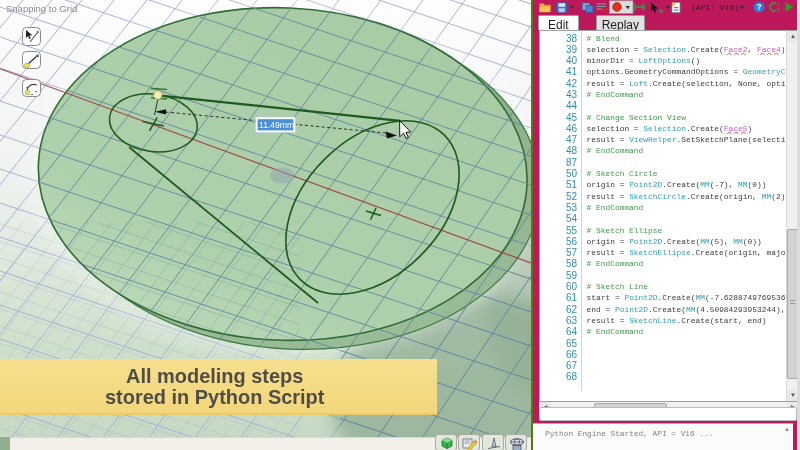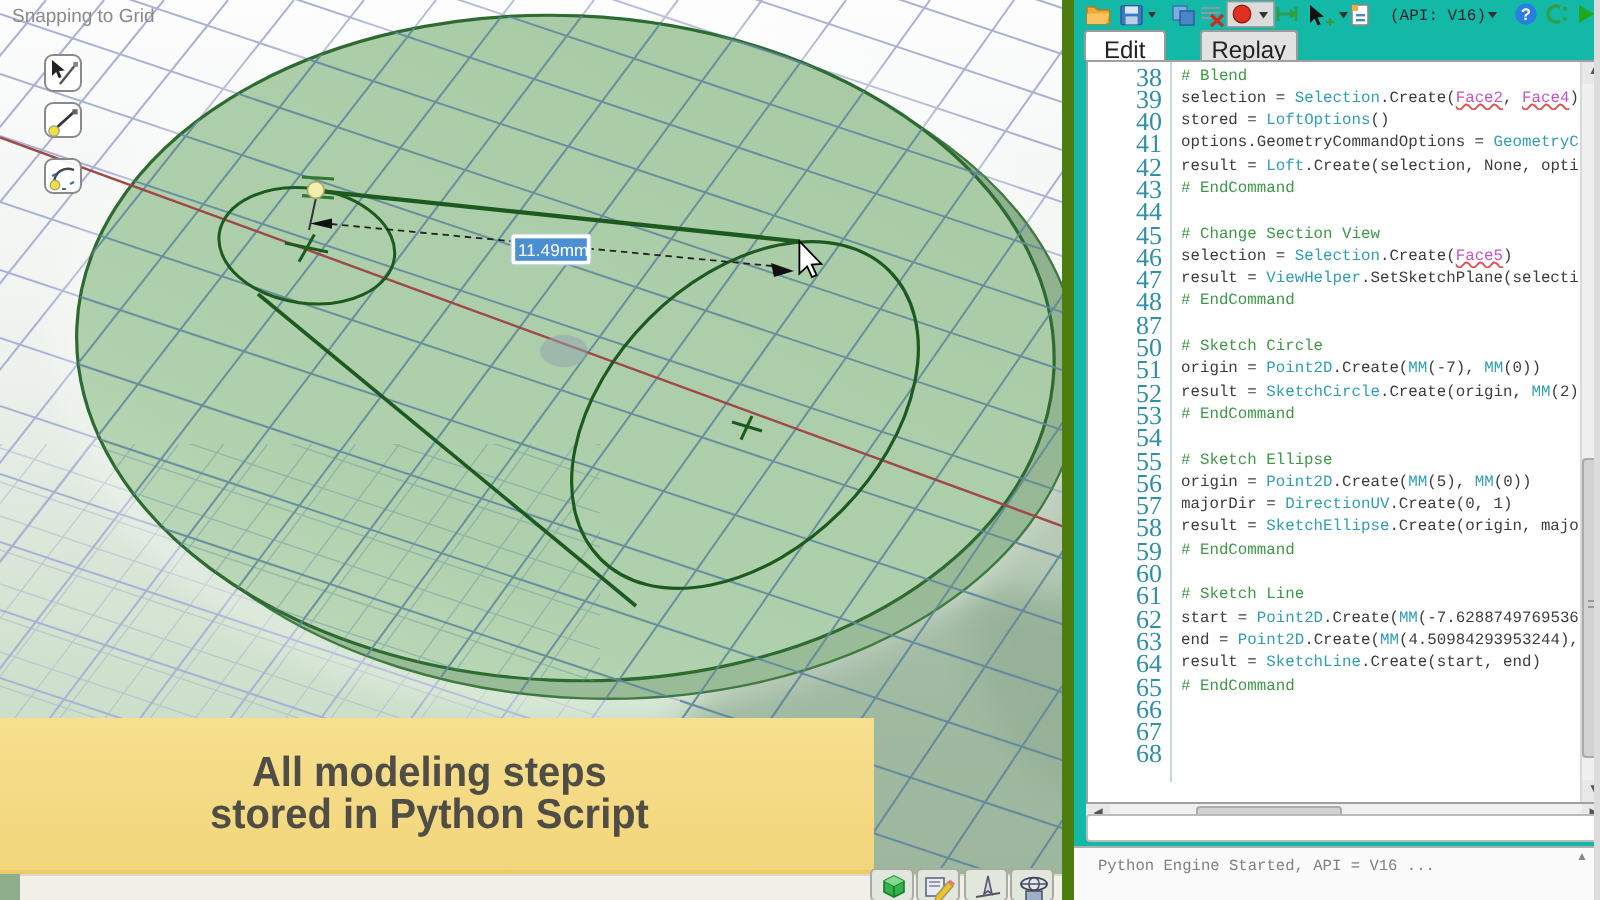--- a/index.html
+++ b/index.html
@@ -1,29 +1,29 @@
 <!DOCTYPE html>
 <html><head><meta charset="utf-8"><style>
 * {margin:0;padding:0;box-sizing:border-box}
 body {width:800px;height:450px;overflow:hidden;font-family:"Liberation Sans",sans-serif;background:#f0f0f0;position:relative}
 #canvas {position:absolute;left:0;top:0;width:531px;height:450px;overflow:hidden}
 #snap {position:absolute;left:6px;top:3px;font-size:9.5px;color:#8a8a8a}
 .toolbtn {position:absolute;left:22px;width:18.5px;height:18.5px;background:rgba(255,255,255,0.92);border:1.2px solid #8a8a8a;border-radius:4.5px}
-#banner {position:absolute;left:0;top:359px;width:437px;height:78px;background:linear-gradient(#f6df8e,#f3d67c);border-bottom:2px solid #ecca67;display:flex;align-items:center;justify-content:center}
+#banner {position:absolute;left:0;top:359px;width:437px;height:56px;background:linear-gradient(#f6df8e,#f3d67c);border-bottom:2px solid #ecca67;display:flex;align-items:center;justify-content:center}
 #banner div {font-size:21px;line-height:21px;font-weight:bold;color:#4f4d46;text-align:center;padding-right:8px;transform:scaleX(0.95)}
 #taskbar {position:absolute;left:10px;top:437px;width:521px;height:13px;background:#f1efe7;border-top:1px solid #dbd8ca}
 #greensq {position:absolute;left:0;top:437px;width:10px;height:13px;background:#8fae8c}
 .mini {position:absolute;top:433.6px;width:22px;height:17px;background:#e2e7dd;border:1px solid #a8aca2;border-radius:3px;padding:1px 0 0 1px}
-#panel {position:absolute;left:531px;top:0;width:269px;height:450px;background:#14b8a6;border-left:6px solid #4d7c0f}
+#panel {position:absolute;left:531px;top:0;width:269px;height:450px;background:#be185d;border-left:2px solid #4d7c0f}
 #tabs {position:absolute;left:5px;top:15px;height:15px}
 .tab {display:inline-block;height:15px;font-size:12px;padding:2px 5px 0 5px;border:1px solid #9a9a9a;border-bottom:none;border-radius:2px 2px 0 0;color:#222}
 #tabE {background:#fff;position:relative;z-index:2;padding:2px 9px 0 9px}
 #tabR {background:#e2e2e2;margin-left:17px}
 #codebox {position:absolute;left:6px;top:30px;width:260px;height:372px;background:#fff;border:1px solid #a0a0a0;overflow:hidden}
-#nums {position:absolute;left:0;top:1.5px;width:37px;text-align:right;font-family:Liberation Serif, serif;font-size:13px;line-height:11.3px;color:#2e8fa8}
+#nums {position:absolute;left:0;top:1.5px;width:37px;text-align:right;font-family:Liberation Sans, sans-serif;font-size:10px;line-height:11.3px;color:#2e8fa8}
 .ln {height:11.3px}
 #numsep {position:absolute;left:41px;top:0;width:1px;height:360px;background:#c9d6dd}
 #code {position:absolute;left:46.5px;top:1.5px;width:198px;font-family:"Liberation Mono",monospace;font-size:7.9px;line-height:11.3px;color:#3c3c3c}
 .cl {height:11.3px;overflow:hidden;white-space:pre}
 i {font-style:normal}
 .p {color:#3c3c3c} .t {color:#2f9eb4} .c {color:#3f9848}
 .m {color:#c653c6;text-decoration:underline wavy #e05050 1px;text-underline-offset:0px}
 .vsb {position:absolute;right:0;top:0;width:12px;height:370px;background:#f0f0f0;border-left:1px solid #d8d8d8}
 .sbtn {position:absolute;width:12px;height:11px;background:#e8e8e8;color:#555;font-size:6px;text-align:center;line-height:11px}
 #vthumb {position:absolute;right:0.5px;top:198px;width:11px;height:150px;background:#d2d2d2;border:1px solid #aaa;border-radius:2px}
@@ -543,38 +543,37 @@
         <div class="ln">64</div>
         <div class="ln">65</div>
         <div class="ln">66</div>
         <div class="ln">67</div>
         <div class="ln">68</div>
       </div>
 <div id="numsep"></div>
 <div id="code">
         <div class="cl"><i class="c"># Blend</i></div>
         <div class="cl"><i class="p">selection = </i><i class="t">Selection</i><i class="p">.Create(</i><i class="m">Face2</i><i class="p">, </i><i class="m">Face4</i><i class="p">)</i></div>
-        <div class="cl"><i class="p">stored = </i><i class="t">LoftOptions</i><i class="p">()</i></div>
+        <div class="cl"><i class="p">minorDir = </i><i class="t">LoftOptions</i><i class="p">()</i></div>
         <div class="cl"><i class="p">options.GeometryCommandOptions = </i><i class="t">GeometryCom</i></div>
         <div class="cl"><i class="p">result = </i><i class="t">Loft</i><i class="p">.Create(selection, None, opti</i></div>
         <div class="cl"><i class="c"># EndCommand</i></div>
         <div class="cl">&nbsp;</div>
         <div class="cl"><i class="c"># Change Section View</i></div>
         <div class="cl"><i class="p">selection = </i><i class="t">Selection</i><i class="p">.Create(</i><i class="m">Face5</i><i class="p">)</i></div>
         <div class="cl"><i class="p">result = </i><i class="t">ViewHelper</i><i class="p">.SetSketchPlane(selecti</i></div>
         <div class="cl"><i class="c"># EndCommand</i></div>
         <div class="cl">&nbsp;</div>
         <div class="cl"><i class="c"># Sketch Circle</i></div>
         <div class="cl"><i class="p">origin = </i><i class="t">Point2D</i><i class="p">.Create(</i><i class="t">MM</i><i class="p">(-7), </i><i class="t">MM</i><i class="p">(0))</i></div>
         <div class="cl"><i class="p">result = </i><i class="t">SketchCircle</i><i class="p">.Create(origin, </i><i class="t">MM</i><i class="p">(2)</i></div>
         <div class="cl"><i class="c"># EndCommand</i></div>
         <div class="cl">&nbsp;</div>
         <div class="cl"><i class="c"># Sketch Ellipse</i></div>
         <div class="cl"><i class="p">origin = </i><i class="t">Point2D</i><i class="p">.Create(</i><i class="t">MM</i><i class="p">(5), </i><i class="t">MM</i><i class="p">(0))</i></div>
-        <div class="cl"><i class="p">majorDir = </i><i class="t">DirectionUV</i><i class="p">.Create(0, 1)</i></div>
         <div class="cl"><i class="p">result = </i><i class="t">SketchEllipse</i><i class="p">.Create(origin, majo</i></div>
         <div class="cl"><i class="c"># EndCommand</i></div>
         <div class="cl">&nbsp;</div>
         <div class="cl"><i class="c"># Sketch Line</i></div>
         <div class="cl"><i class="p">start = </i><i class="t">Point2D</i><i class="p">.Create(</i><i class="t">MM</i><i class="p">(-7.6288749769536</i></div>
         <div class="cl"><i class="p">end = </i><i class="t">Point2D</i><i class="p">.Create(</i><i class="t">MM</i><i class="p">(4.50984293953244),</i></div>
         <div class="cl"><i class="p">result = </i><i class="t">SketchLine</i><i class="p">.Create(start, end)</i></div>
         <div class="cl"><i class="c"># EndCommand</i></div>
         <div class="cl">&nbsp;</div>
         <div class="cl">&nbsp;</div>

